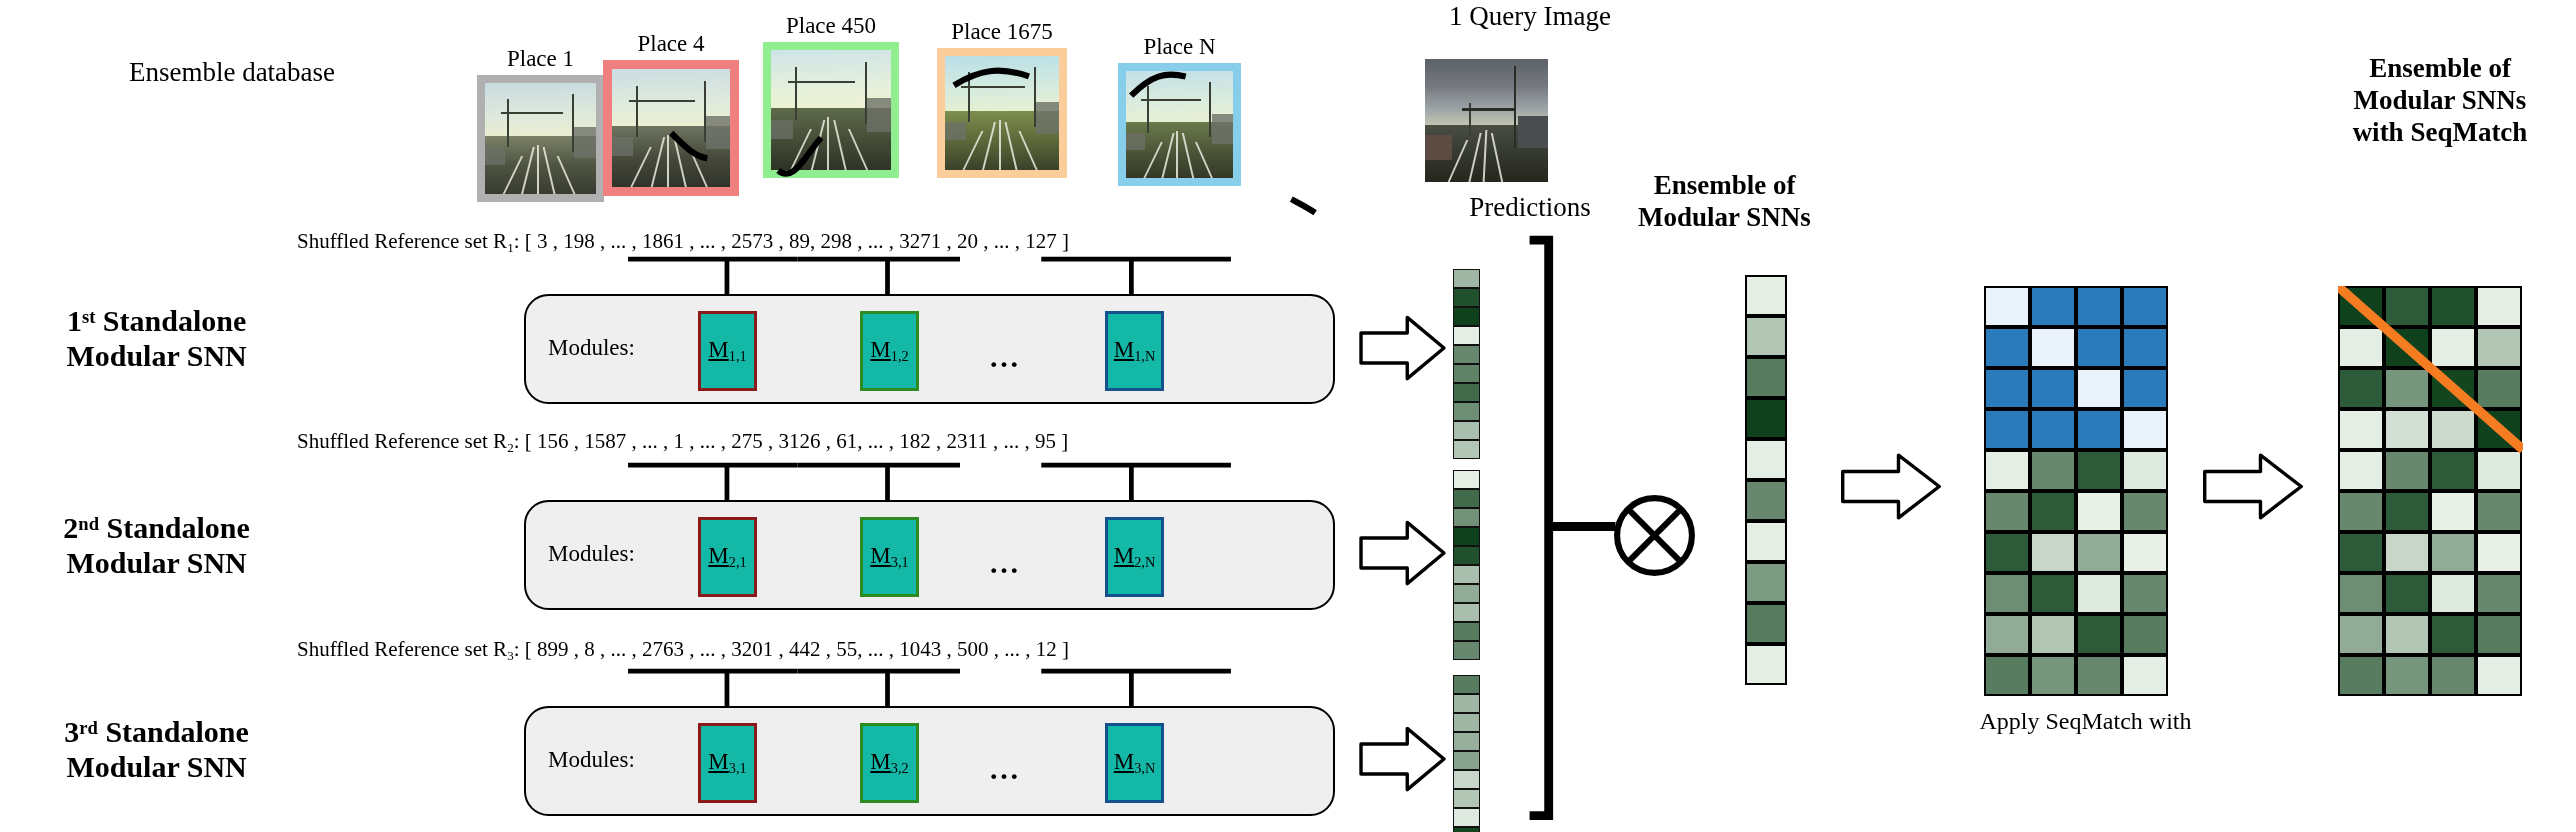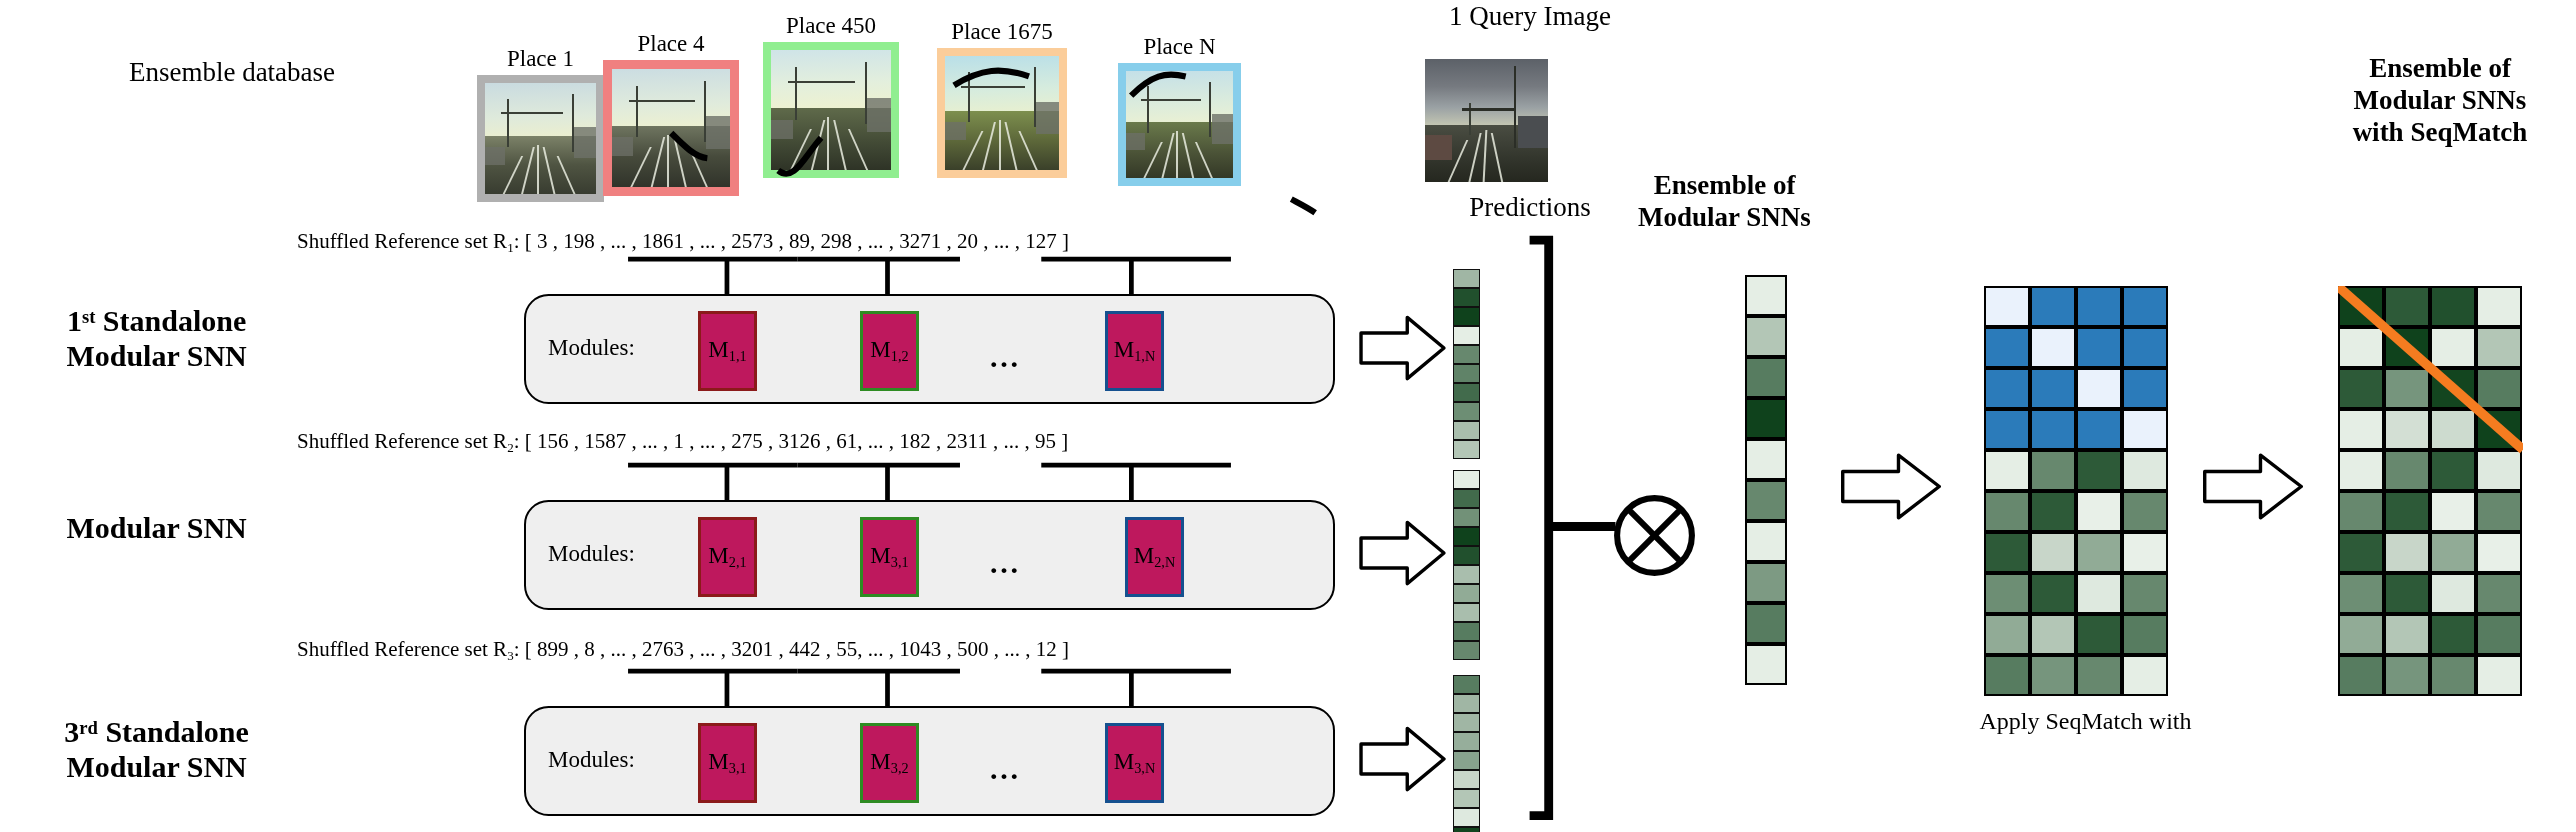--- a/index.html
+++ b/index.html
@@ -20,21 +20,21 @@
   .bld{position:absolute;background:#6d7068;}
 
   
   .q-sky{position:absolute;left:0;right:0;top:0;height:56%;
      background:linear-gradient(180deg,#5c6168 0%,#767a80 40%,#9aa1a4 70%,#c9cbb4 100%);}
   .q-grnd{position:absolute;left:0;right:0;bottom:0;height:46%;
      background:linear-gradient(180deg,#4a4d42 0%,#32352c 60%,#25271f 100%);}
 
   
   .snnbox{box-sizing:border-box;background:#efefef;border:2.7px solid #000;border-radius:24.5px;}
-  .modbox{box-sizing:border-box;background:#be185d;}
+  .modbox{box-sizing:border-box;background:#14b8a6;text-decoration:underline;}
   .modlabel{font-size:23px;font-family:"Liberation Serif",serif;white-space:nowrap;}
   .sub{font-size:.62em;vertical-align:-0.28em;}
   .sup{font-size:.62em;vertical-align:.42em;}
 
   
   .arrow svg{display:block;}
   .cell{box-sizing:border-box;border:1.4px solid #111;}
   .gridcell{box-sizing:border-box;border:2px solid #000;}
 
   .rowlabel{font-size:30px;font-weight:bold;line-height:1.18;}
@@ -221,39 +221,40 @@
         <div class="cell" style="width: 27px; height: 19px; background: rgb(229, 238, 229);"></div>
         <div class="cell" style="width: 27px; height: 19px; background: rgb(103, 136, 110);"></div>
         <div class="cell" style="width: 27px; height: 19px; background: rgb(96, 131, 104);"></div>
         <div class="cell" style="width: 27px; height: 19px; background: rgb(66, 107, 76);"></div>
         <div class="cell" style="width: 27px; height: 19px; background: rgb(109, 142, 116);"></div>
         <div class="cell" style="width: 27px; height: 19px; background: rgb(169, 190, 173);"></div>
         <div class="cell" style="width: 27px; height: 19px; background: rgb(179, 198, 182);"></div>
       </div>
       <div class="abs refline" style="left: 297px; top: 429px;"><span>Shuffled Reference set R</span><span class="sub">2</span><span>: [ 156 , 1587 , ... , 1 , ... , 275 , 3126 , 61, ... , 182 , 2311 , ... , 95 ]</span></div>
       <div class="abs rowlabel ctr" style="left: 13.6px; top: 510px; width: 286px;">
+        <div><span>2</span><span class="sup">nd</span><span> Standalone</span></div>
         <div>Modular SNN</div>
       </div>
       <svg class="abs" style="left: 524px; top: 461px; width: 811px; height: 42px; pointer-events: none;" viewBox="0 0 1190 62" width="811" height="42">
         <line x1="150" y1="6" x2="400" y2="6" stroke="#000" stroke-width="7"></line>
         <line x1="400" y1="6" x2="640" y2="6" stroke="#000" stroke-width="7"></line>
         <line x1="760" y1="6" x2="1040" y2="6" stroke="#000" stroke-width="7"></line>
         <line x1="296" y1="6" x2="296" y2="58" stroke="#000" stroke-width="7"></line>
         <line x1="533" y1="6" x2="533" y2="58" stroke="#000" stroke-width="7"></line>
         <line x1="893" y1="6" x2="893" y2="58" stroke="#000" stroke-width="7"></line>
       </svg>
       <div class="abs snnbox" style="left: 524px; top: 500px; width: 811px; height: 110px;">
         <div class="abs modlabel" style="left: 22px; top: 39px;">Modules:</div>
         <div class="abs modbox" style="left: 172px; top: 15px; width: 59px; height: 80px; border: 3.4px solid rgb(139, 26, 26); display: flex; align-items: center; justify-content: center;">
           <span class="modlabel">M<span class="sub">2,1</span></span>
         </div>
         <div class="abs modbox" style="left: 334px; top: 15px; width: 59px; height: 80px; border: 3.4px solid rgb(46, 139, 34); display: flex; align-items: center; justify-content: center;">
           <span class="modlabel">M<span class="sub">3,1</span></span>
         </div>
-        <div class="abs modbox" style="left: 599px; top: 15px; width: 59px; height: 80px; border: 3.4px solid rgb(21, 80, 143); display: flex; align-items: center; justify-content: center;">
+        <div class="abs modbox" style="left: 579px; top: 15px; width: 59px; height: 80px; border: 3.4px solid rgb(21, 80, 143); display: flex; align-items: center; justify-content: center;">
           <span class="modlabel">M<span class="sub">2,N</span></span>
         </div>
         <div class="abs ellipsis" style="left: 464px; top: 44px;">...</div>
       </div>
       <div class="abs arrow" style="left: 1358px; top: 519px;">
         <svg width="89" height="68" viewBox="0 0 130 100">
           <path d="M 4,28 L 72,28 L 72,5 L 126,50 L 72,95 L 72,72 L 4,72 Z" fill="#fff" stroke="#000" stroke-width="5" stroke-linejoin="round"></path>
         </svg>
       </div>
       <div class="abs" style="left: 1453px; top: 470px; width: 27px;">

